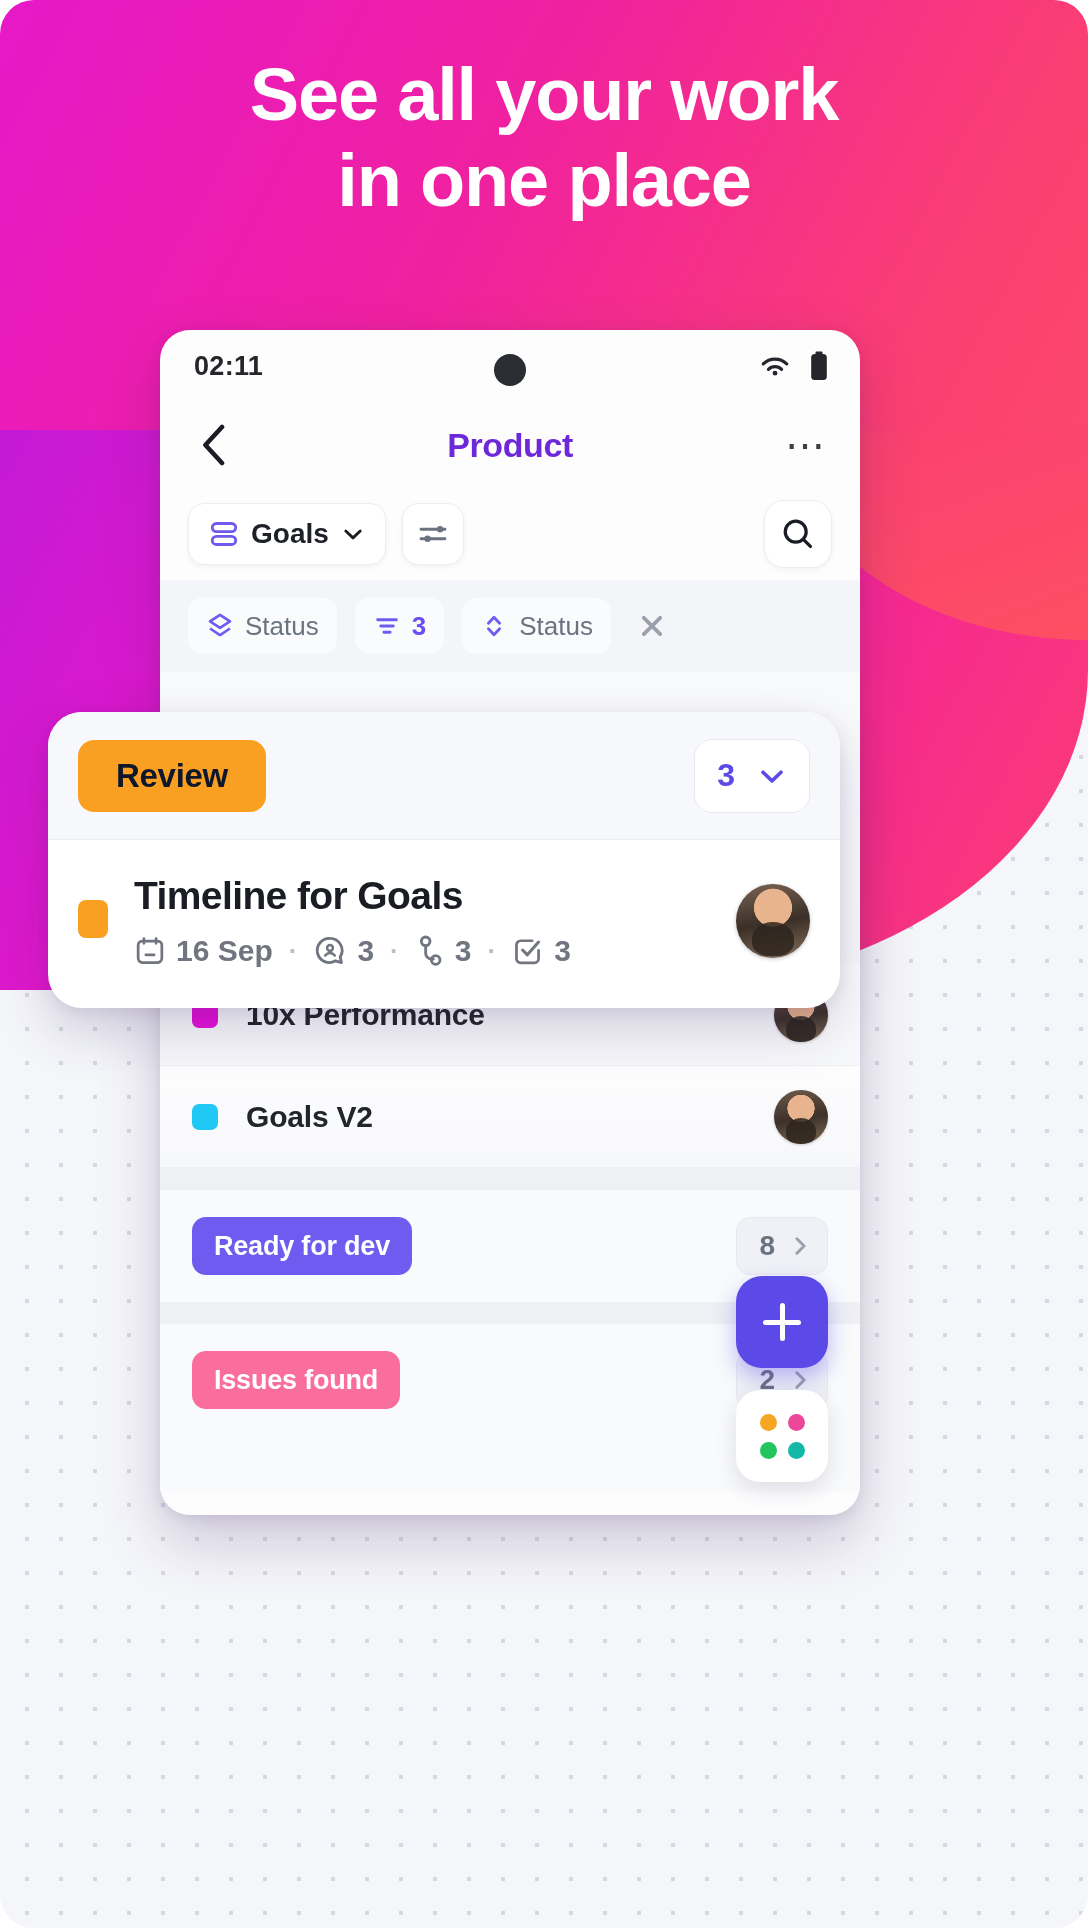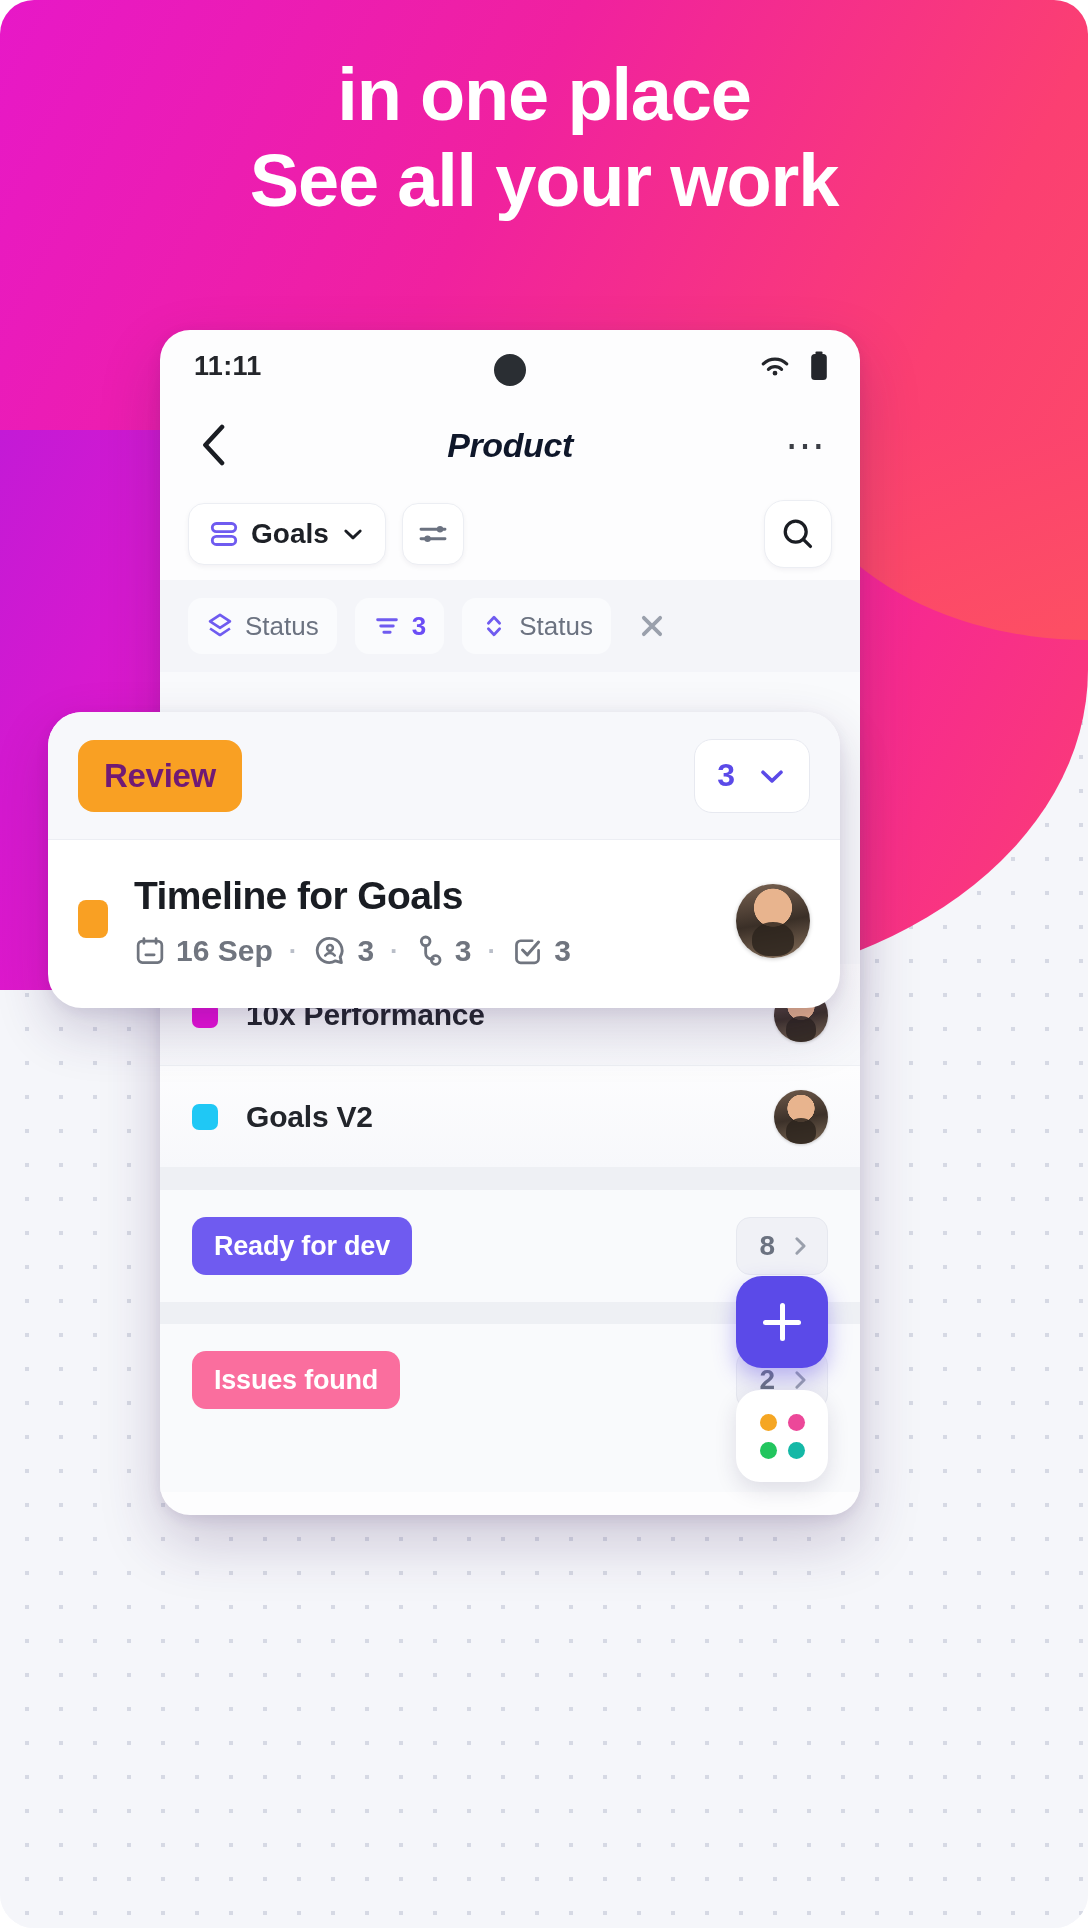--- a/index.html
+++ b/index.html
@@ -74,21 +74,21 @@
     display:flex; align-items:center; gap:17px; }
 
   
   .navrow{
     height:86px; display:flex; align-items:center; padding:0 30px;
     position:relative;
   }
   .nav-back{ width:48px; height:48px; display:flex; align-items:center; justify-content:center; cursor:pointer;}
   .nav-title{
     position:absolute; left:0; right:0; text-align:center;
-    font-size:34px; font-weight:700; color:#0f172a; letter-spacing:-.4px;font-style:italic;
+    font-size:34px; font-weight:700; color:#6d28d9; letter-spacing:-.4px;
   }
   .nav-more{ margin-left:auto; width:48px; height:48px; display:flex; align-items:center; justify-content:center;
     font-size:40px; color:#3c3f46; line-height:0; letter-spacing:2px; cursor:pointer;}
 
   
   .toolbar{ height:92px; display:flex; align-items:center; padding:0 28px; gap:16px; }
   .view-pill{
     display:flex; align-items:center; gap:12px;
     height:62px; padding:0 20px;
     background:#fff; border:1px solid #eceef3; border-radius:16px;
@@ -177,22 +177,22 @@
     position:absolute; left:48px; top:712px; width:792px;
     background:#ffffff; border-radius:34px;
     box-shadow:0 22px 54px rgba(52,28,90,.20), 0 4px 14px rgba(52,28,90,.08);
     overflow:hidden;
   }
   .rc-head{
     height:128px; display:flex; align-items:center; padding:0 30px;
     background:#f7f8fb; border-bottom:1px solid #eceef3;
   }
   .rc-badge{
-    height:72px; padding:0 26px; display:flex; align-items:center;
-    border-radius:16px; background:#f9a023; color:#701a75;
+    height:72px; padding:0 38px; display:flex; align-items:center;
+    border-radius:16px; background:#f9a023; color:#0f172a;
     font-size:33px; font-weight:700; letter-spacing:-.3px;
   }
   .rc-count{
     margin-left:auto; display:flex; align-items:center; gap:22px;
     height:74px; padding:0 22px; border-radius:18px;
     background:#fff; border:1px solid #e7e9f0;
     font-size:32px; font-weight:700; color:#5b4ae8; cursor:pointer;
   }
   .rc-body{ padding:34px 30px 40px 30px; display:flex; align-items:flex-start; }
   .rc-sq{ width:30px; height:38px; border-radius:8px; background:#f9a023; margin-top:26px; flex:none;}
@@ -216,28 +216,28 @@
 <body>
 
 <div id="promo">
 
   <div class="grad-top"></div>
   <div class="dots"></div>
   <div class="grad-curve"></div>
   <div class="grad-wedge"></div>
 
   <div class="headline">
+    <div>See all your work</div>
     <div>in one place</div>
-    <div>See all your work</div>
   </div>
 
   <div id="phone">
 
     <div class="statusbar">
-      <span class="sb-time">11:11</span>
+      <span class="sb-time">02:11</span>
       <span class="punch"></span>
       <span class="sb-right">
         <svg width="36" height="28" viewBox="0 0 24 18">
           <path d="M12 15.4a1.6 1.6 0 100-3.2 1.6 1.6 0 000 3.2z" fill="#24262b"></path>
           <path d="M7.6 11.2a6.3 6.3 0 018.8 0" stroke="#24262b" stroke-width="2.1" fill="none" stroke-linecap="round"></path>
           <path d="M4.2 7.6a11.2 11.2 0 0115.6 0" stroke="#24262b" stroke-width="2.1" fill="none" stroke-linecap="round"></path>
         </svg>
         <svg width="18" height="30" viewBox="0 0 12 20">
           <rect x="3.6" y="0.4" width="4.8" height="1.8" rx="0.8" fill="#24262b"></rect>
           <rect x="0.8" y="2" width="10.4" height="17.4" rx="2.4" fill="#24262b"></rect>

